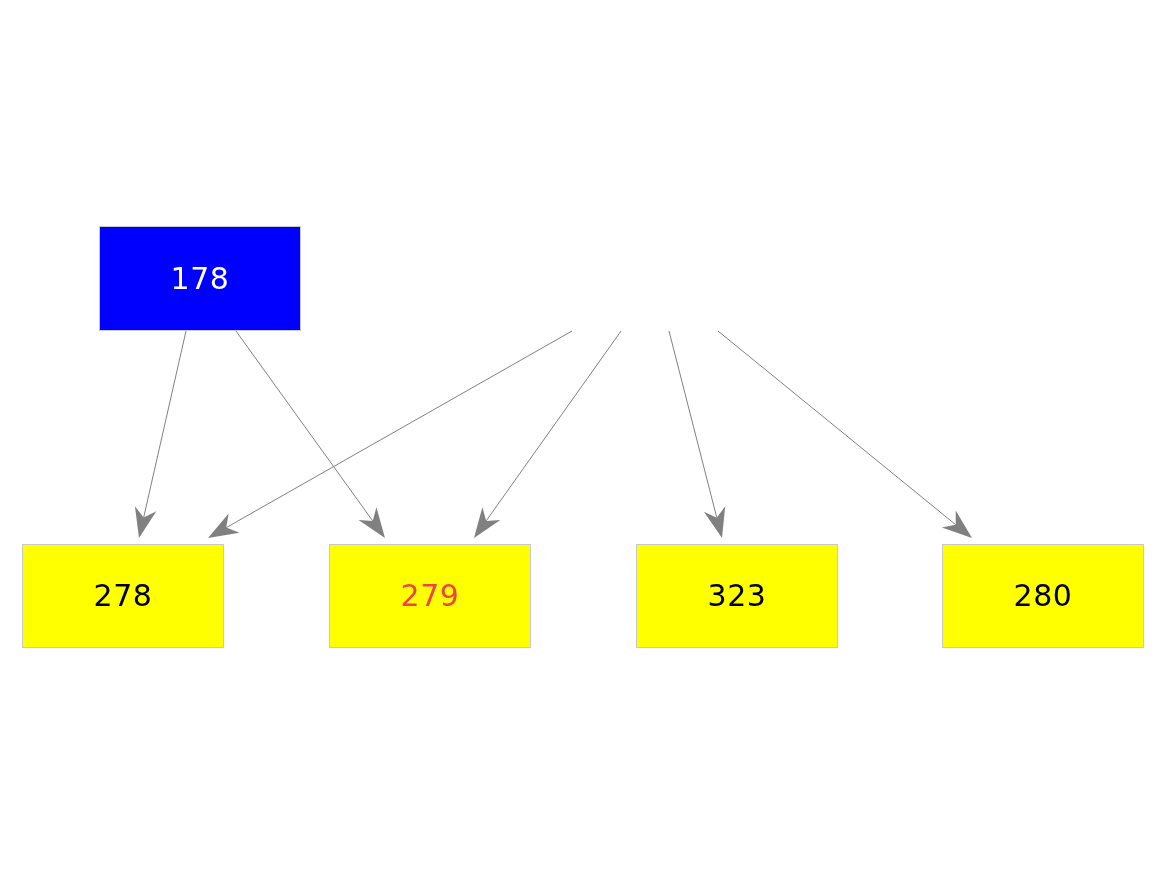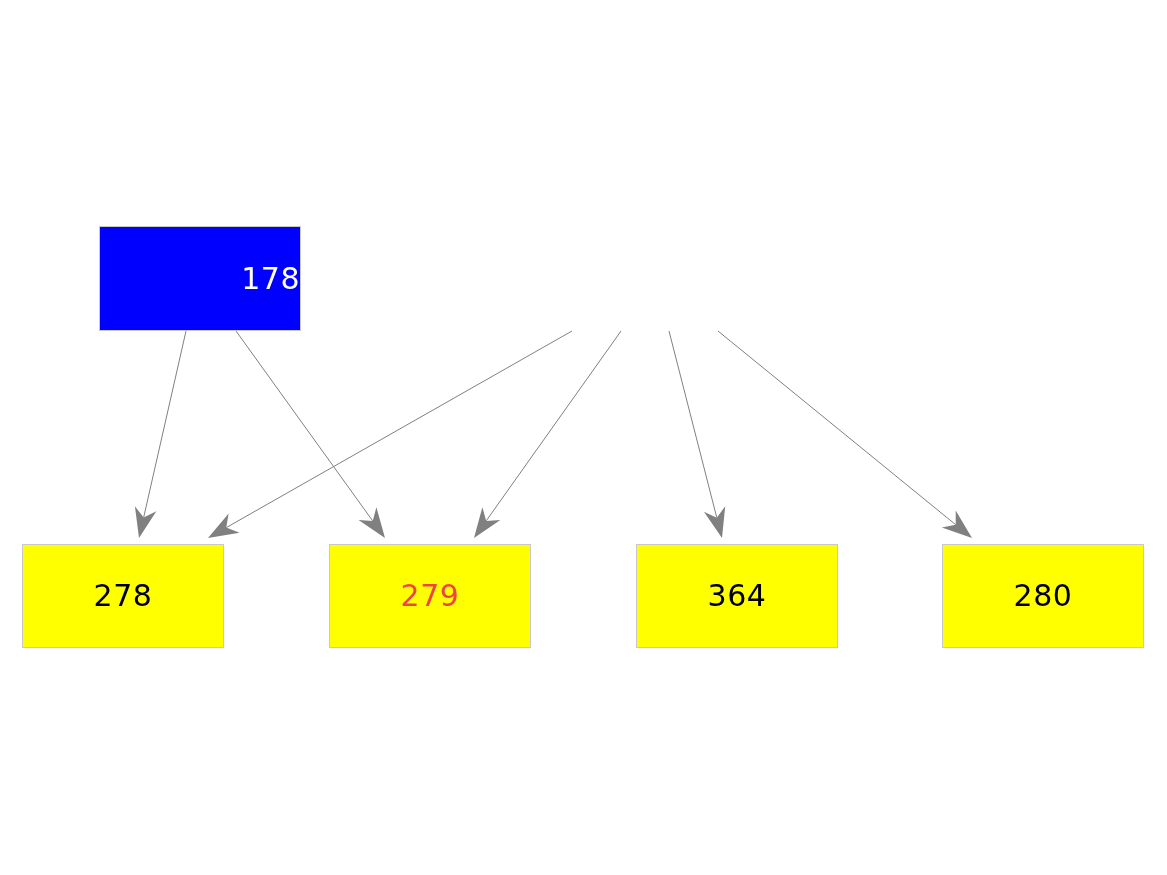--- a/index.html
+++ b/index.html
@@ -32,21 +32,20 @@
     justify-content: center;
     border: 1px solid #c8c8c8;
     font-size: 30px;
     line-height: 1;
     letter-spacing: 0.5px;
     user-select: none;
   }
   .node-source {
     background: #0000ff;
     color: #ffffff;
-    justify-content: flex-end;
   }
   .node-target {
     background: #ffff00;
     color: #000000;
   }
   .node-label {
     pointer-events: none;
   }
 </style>
 </head>
@@ -88,20 +87,20 @@
 
   <div class="graph-node node-target" style="left: 22px; top: 544px; width: 202px; height: 104px; background: rgb(255, 255, 0); color: rgb(0, 0, 0); border-color: rgb(200, 200, 200);">
     <span class="node-label">278</span>
   </div>
 
   <div class="graph-node node-target" style="left: 329px; top: 544px; width: 202px; height: 104px; background: rgb(255, 255, 0); color: #ef4444; border-color: rgb(200, 200, 200);">
     <span class="node-label">279</span>
   </div>
 
   <div class="graph-node node-target" style="left: 636px; top: 544px; width: 202px; height: 104px; background: rgb(255, 255, 0); color: rgb(0, 0, 0); border-color: rgb(200, 200, 200);">
-    <span class="node-label">364</span>
+    <span class="node-label">323</span>
   </div>
 
   <div class="graph-node node-target" style="left: 942px; top: 544px; width: 202px; height: 104px; background: rgb(255, 255, 0); color: rgb(0, 0, 0); border-color: rgb(200, 200, 200);">
     <span class="node-label">280</span>
   </div>
 
 </div>
 
 </body></html>

